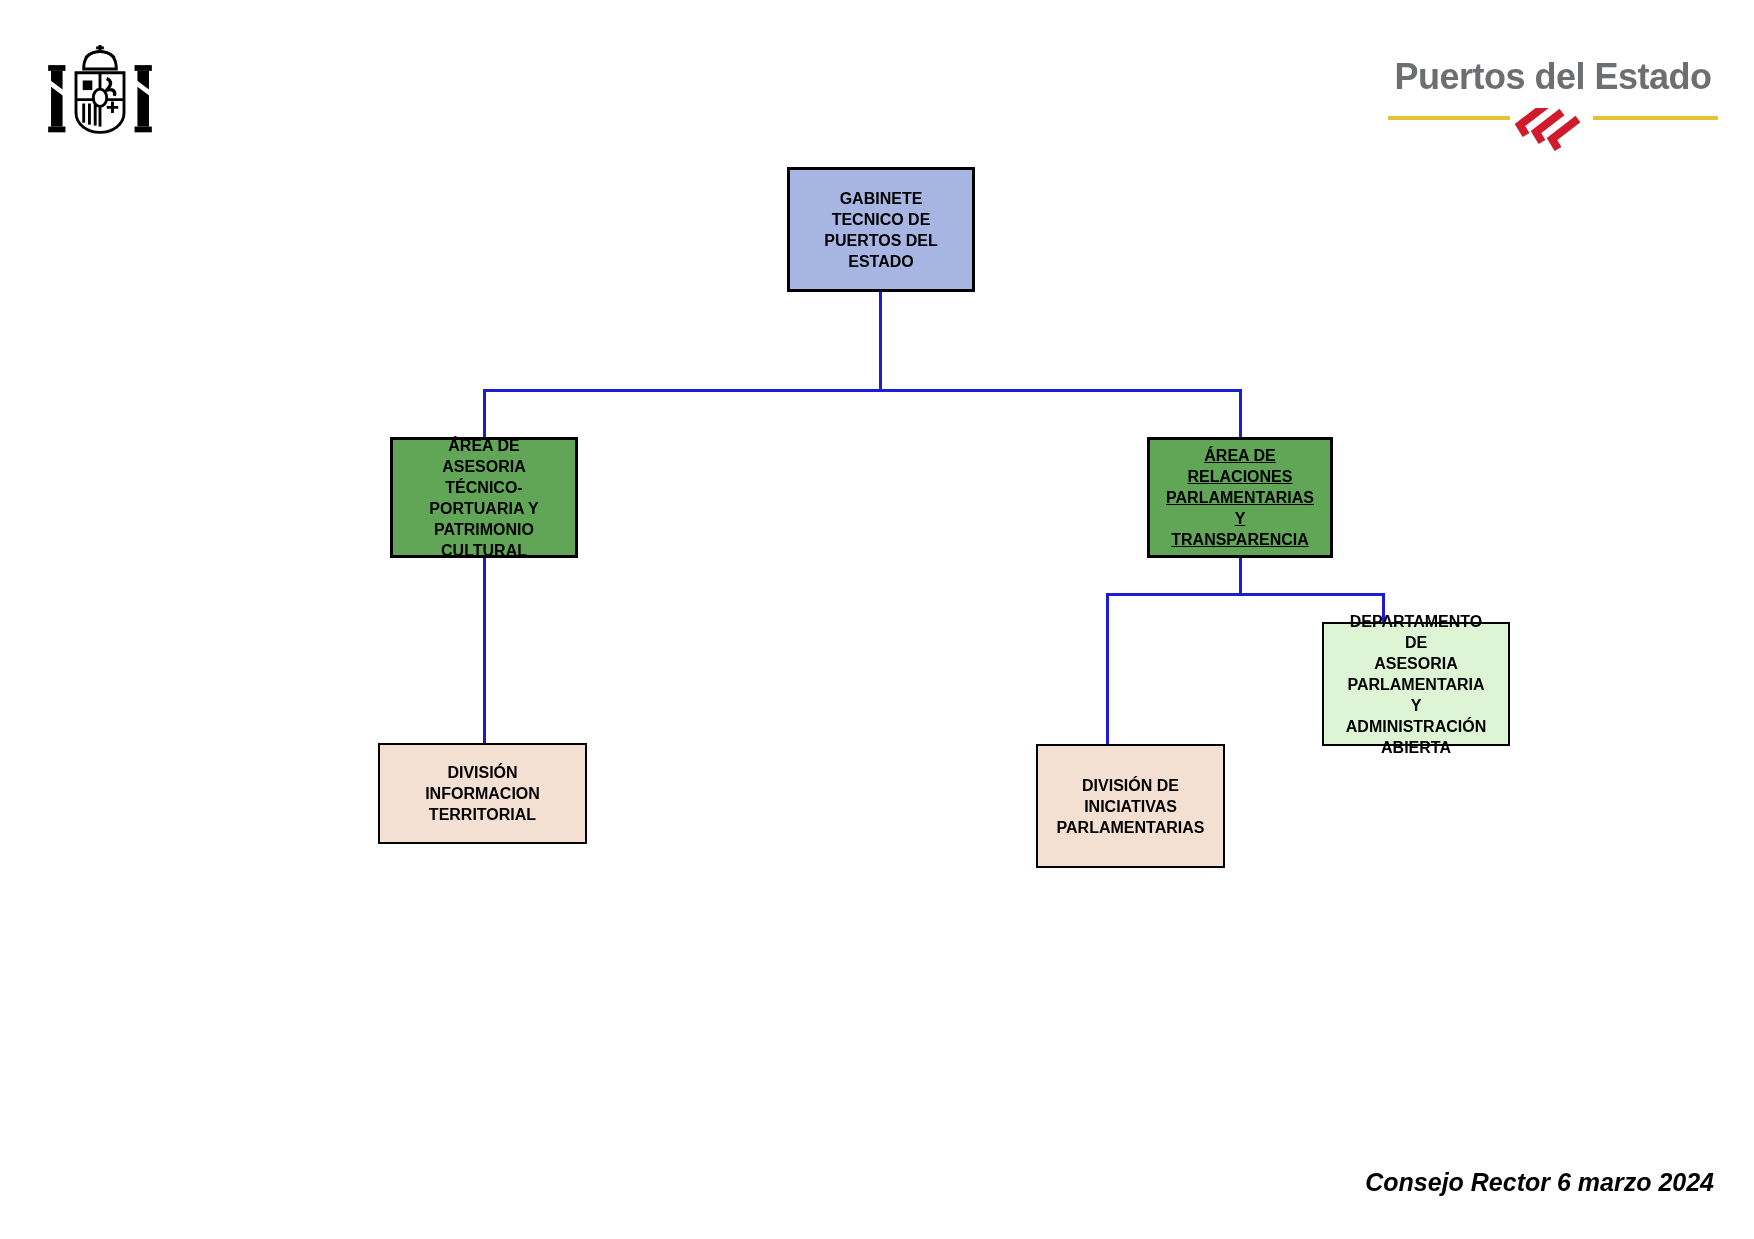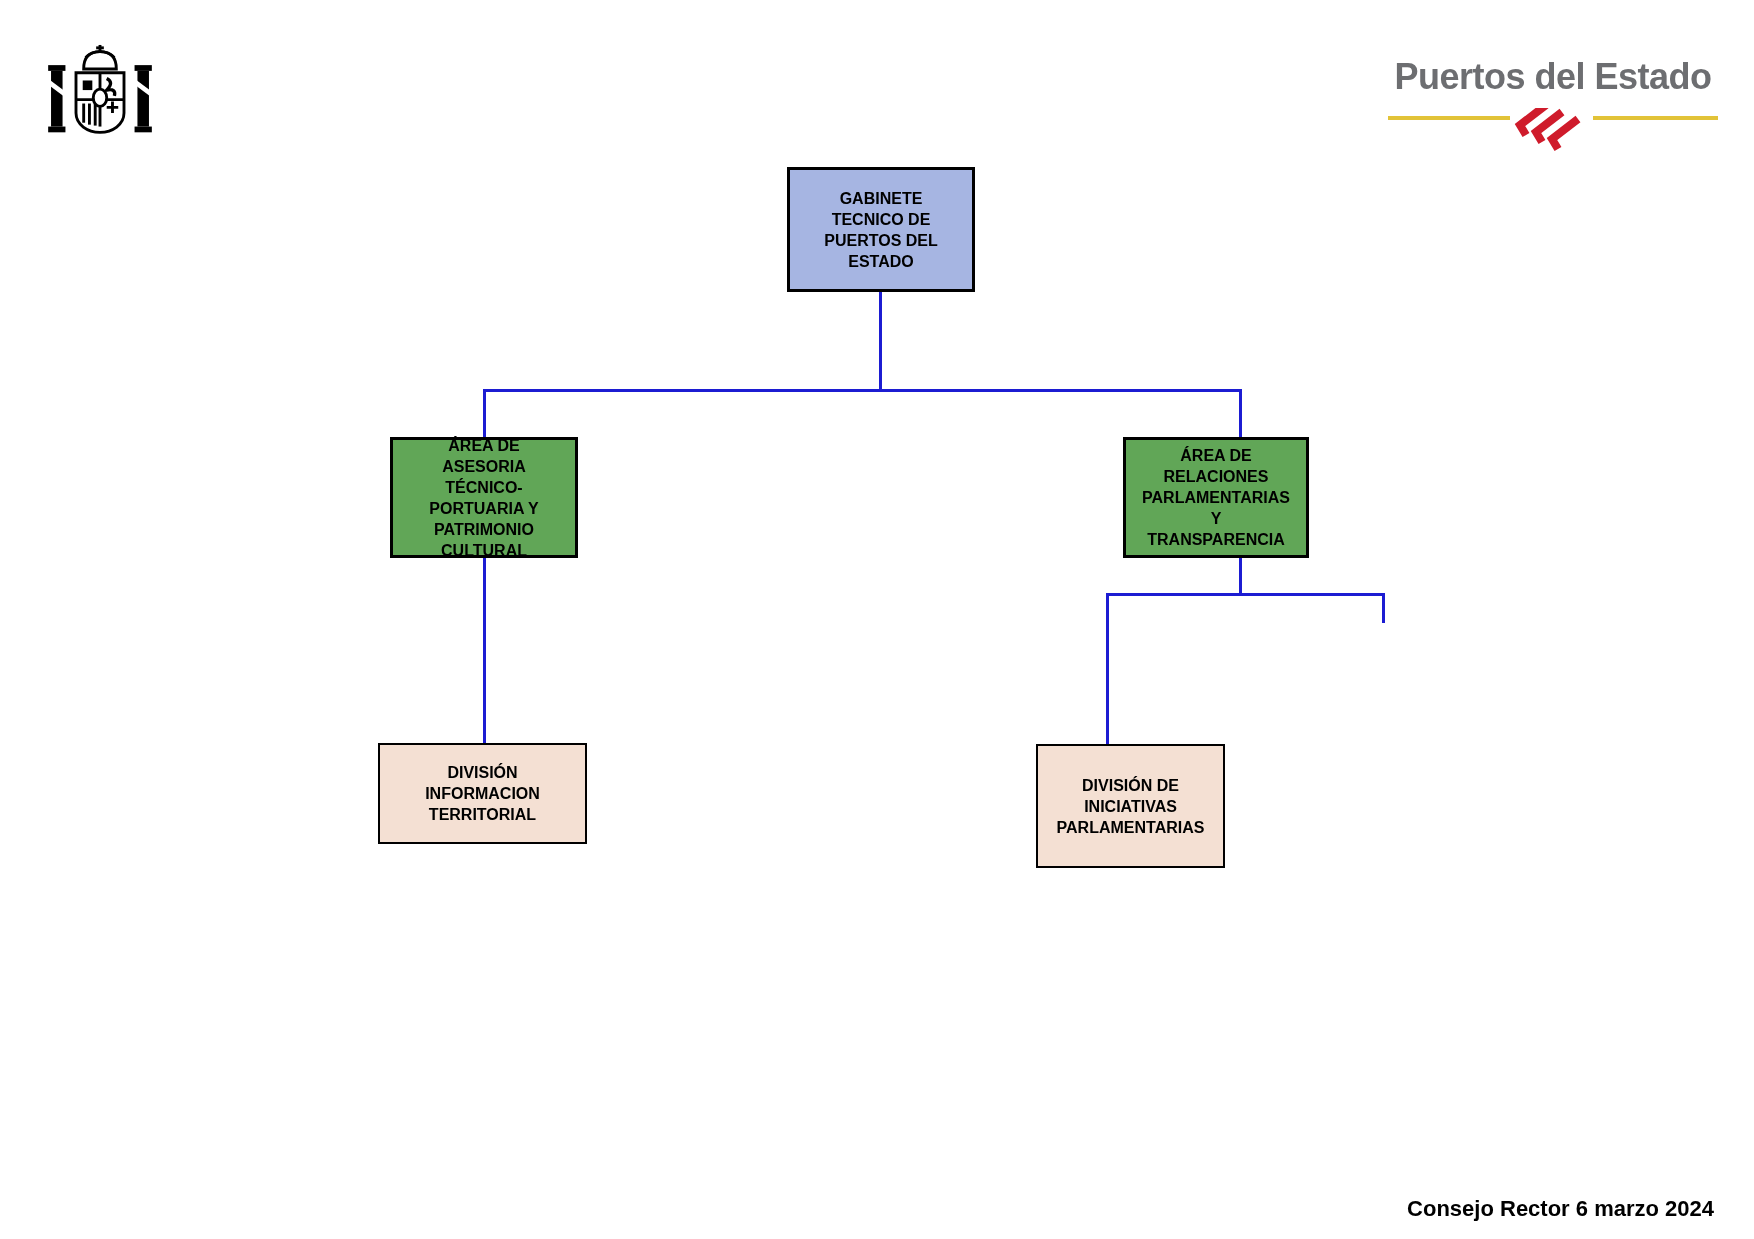--- a/index.html
+++ b/index.html
@@ -26,21 +26,21 @@
   
   .node{position:absolute;border:3px solid #000;box-sizing:border-box;display:flex;align-items:center;justify-content:center;text-align:center;font-weight:bold;font-size:16px;line-height:21px;white-space:pre-line;padding:20px;}
   .node.blue{background:#a6b5e2;}
   .node.green{background:#61a657;}
   .node.palegreen{background:#def5d5;border-width:2px;}
   .node.beige{background:#f4e0d3;border-width:2px;}
 
   .edge{position:absolute;background:#1c1cd2;}
 
   
-  .footer-note{position:absolute;right:40px;top:1168px;font-size:22px;font-weight:bold;color:#000;margin-top:28px;}
+  .footer-note{position:absolute;right:40px;top:1168px;font-size:25px;font-weight:bold;font-style:italic;color:#000;}
 </style>
 </head>
 <body>
 
 <div id="canvas">
 
   <div class="ministry">
     <svg class="coat" viewBox="0 0 110 100">
       <g fill="none" stroke="#000" stroke-width="3">
 
@@ -106,26 +106,33 @@
     <span>GABINETE TECNICO DE
 PUERTOS DEL ESTADO</span>
   </div>
 
   <div class="node green" style="left:390px;top:437px;width:188px;height:121px;">
     <span>ÁREA DE ASESORIA
 TÉCNICO-PORTUARIA Y
 PATRIMONIO CULTURAL</span>
   </div>
 
-  <div class="node green" style="left:1123px;top:437px;width:186px;height:121px;">
+  <div class="node green" style="left:1147px;top:437px;width:186px;height:121px;text-decoration:underline;">
     <span>ÁREA DE RELACIONES
 PARLAMENTARIAS Y
 TRANSPARENCIA</span>
   </div>
 
+  <div class="node palegreen" style="left:1322px;top:622px;width:188px;height:124px;">
+    <span>DEPARTAMENTO DE
+ASESORIA
+PARLAMENTARIA Y
+ADMINISTRACIÓN
+ABIERTA</span>
+  </div>
 
   <div class="node beige" style="left:378px;top:743px;width:209px;height:101px;">
     <span>DIVISIÓN INFORMACION
 TERRITORIAL</span>
   </div>
 
   <div class="node beige" style="left:1036px;top:744px;width:189px;height:124px;">
     <span>DIVISIÓN DE
 INICIATIVAS
 PARLAMENTARIAS</span>

